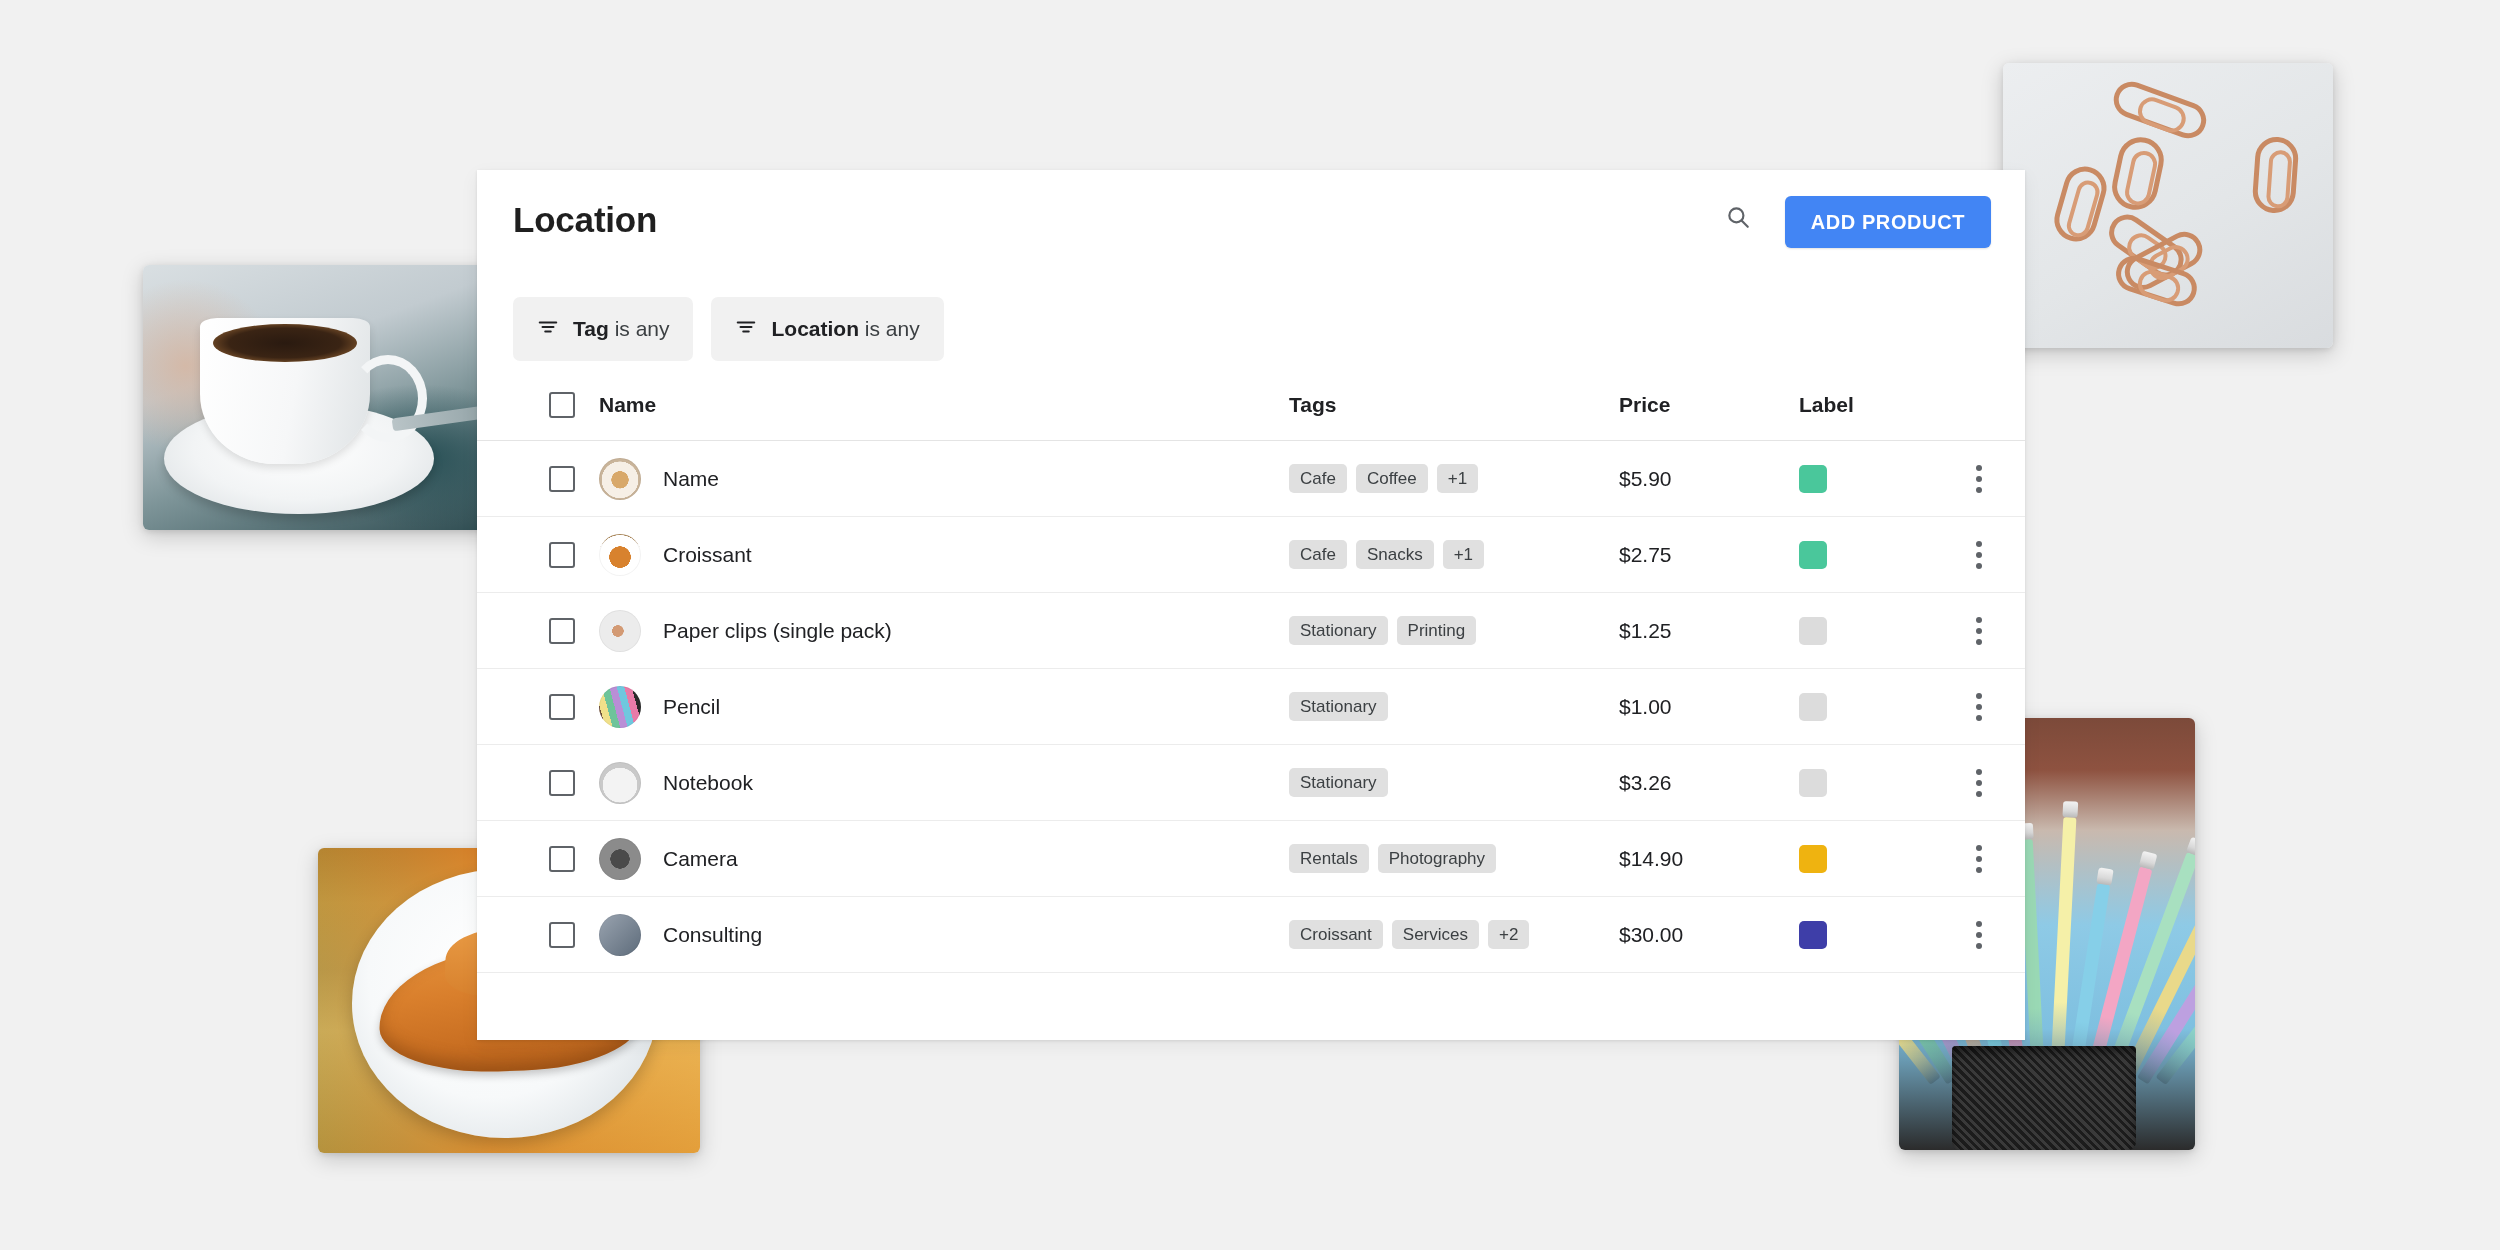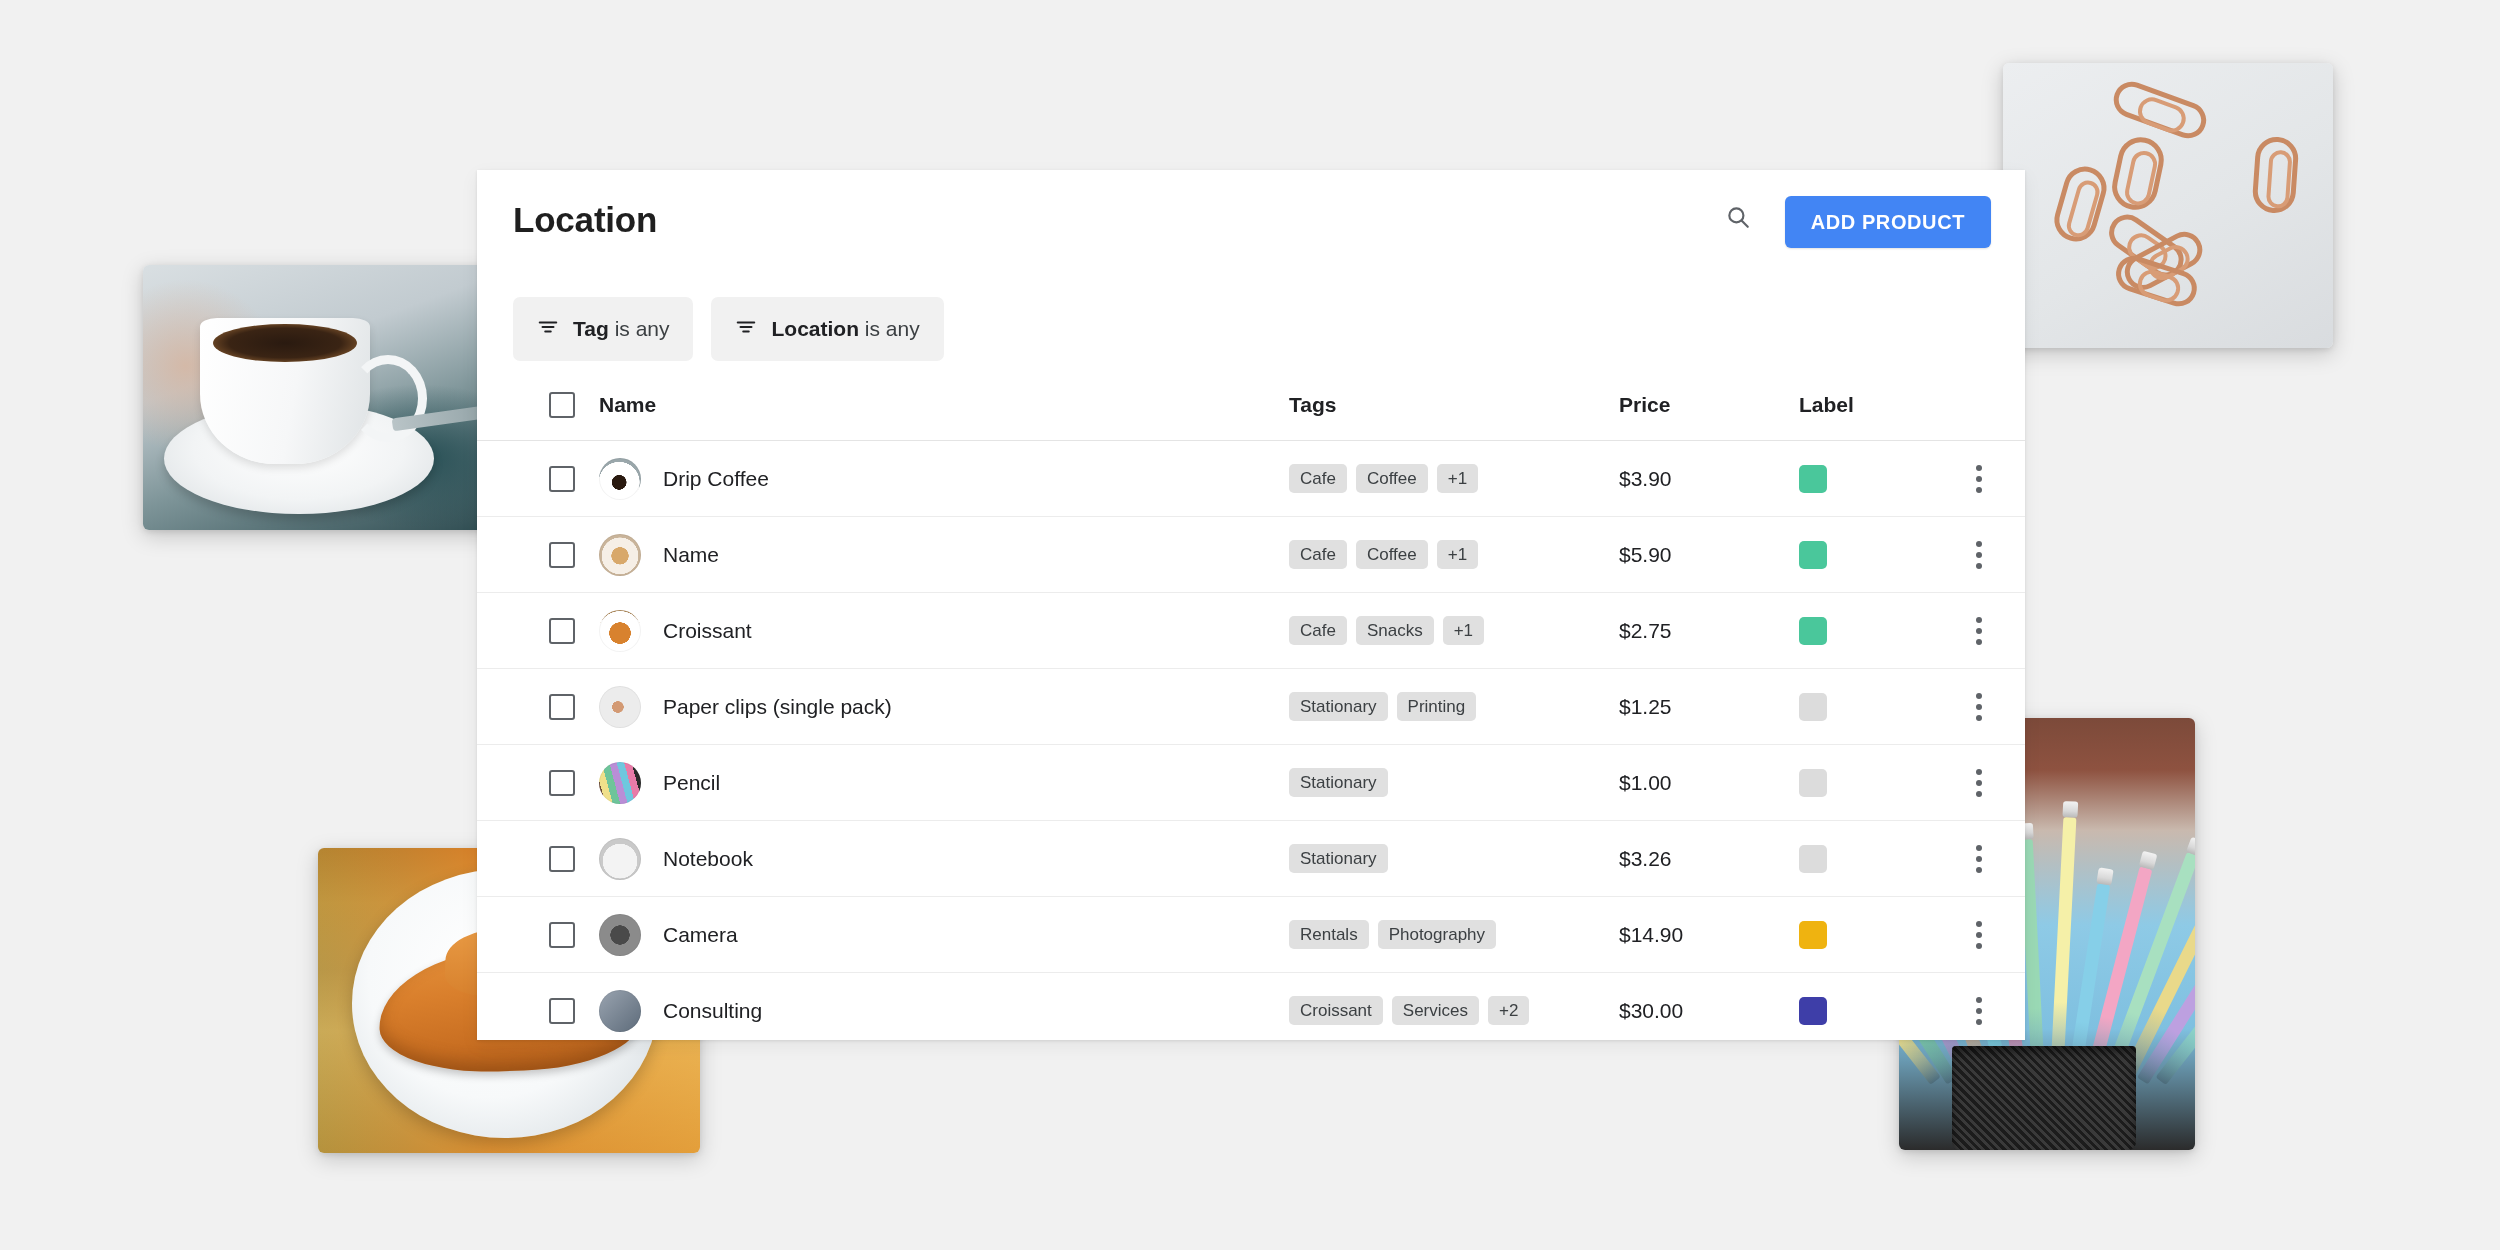--- a/index.html
+++ b/index.html
@@ -304,60 +304,31 @@
         <th class="col-menu"></th>
       </tr>
     </thead>
     <tbody id="table-body">
         <tr>
           <td class="col-check">
             <div class="checkbox"></div>
           </td>
           <td>
             <div class="name-cell">
-              <div class="avatar" style="background-image:radial-gradient(circle at 48% 58%,#2a1a10 0 22%,#ffffff 23% 62%,#9aa7ab 63% 100%)"></div>
-              <div class="name-text">Drip Coffee</div>
+              <div class="avatar" style="background-image:radial-gradient(circle at 50% 52%,#d8a86a 0 28%,#f6efe6 29% 60%,#c9b49a 61% 100%)"></div>
+              <div class="name-text">Name</div>
             </div>
           </td>
           <td>
             <div class="tags">
               <span class="tag">Cafe</span>
               <span class="tag">Coffee</span>
               <span class="tag">+1</span>
             </div>
           </td>
-          <td>$3.90</td>
-          <td>
-            <span class="swatch" style="background:#4AC79B"></span>
-          </td>
-          <td>
-            <div class="menu-dots">
-              <i></i>
-              <i></i>
-              <i></i>
-            </div>
-          </td>
-        </tr>
-        <tr>
-          <td class="col-check">
-            <div class="checkbox"></div>
-          </td>
-          <td>
-            <div class="name-cell">
-              <div class="avatar" style="background-image:radial-gradient(circle at 50% 52%,#d8a86a 0 28%,#f6efe6 29% 60%,#c9b49a 61% 100%)"></div>
-              <div class="name-text">Name</div>
-            </div>
-          </td>
-          <td>
-            <div class="tags">
-              <span class="tag">Cafe</span>
-              <span class="tag">Coffee</span>
-              <span class="tag">+1</span>
-            </div>
-          </td>
           <td>$5.90</td>
           <td>
             <span class="swatch" style="background:#4AC79B"></span>
           </td>
           <td>
             <div class="menu-dots">
               <i></i>
               <i></i>
               <i></i>
             </div>

